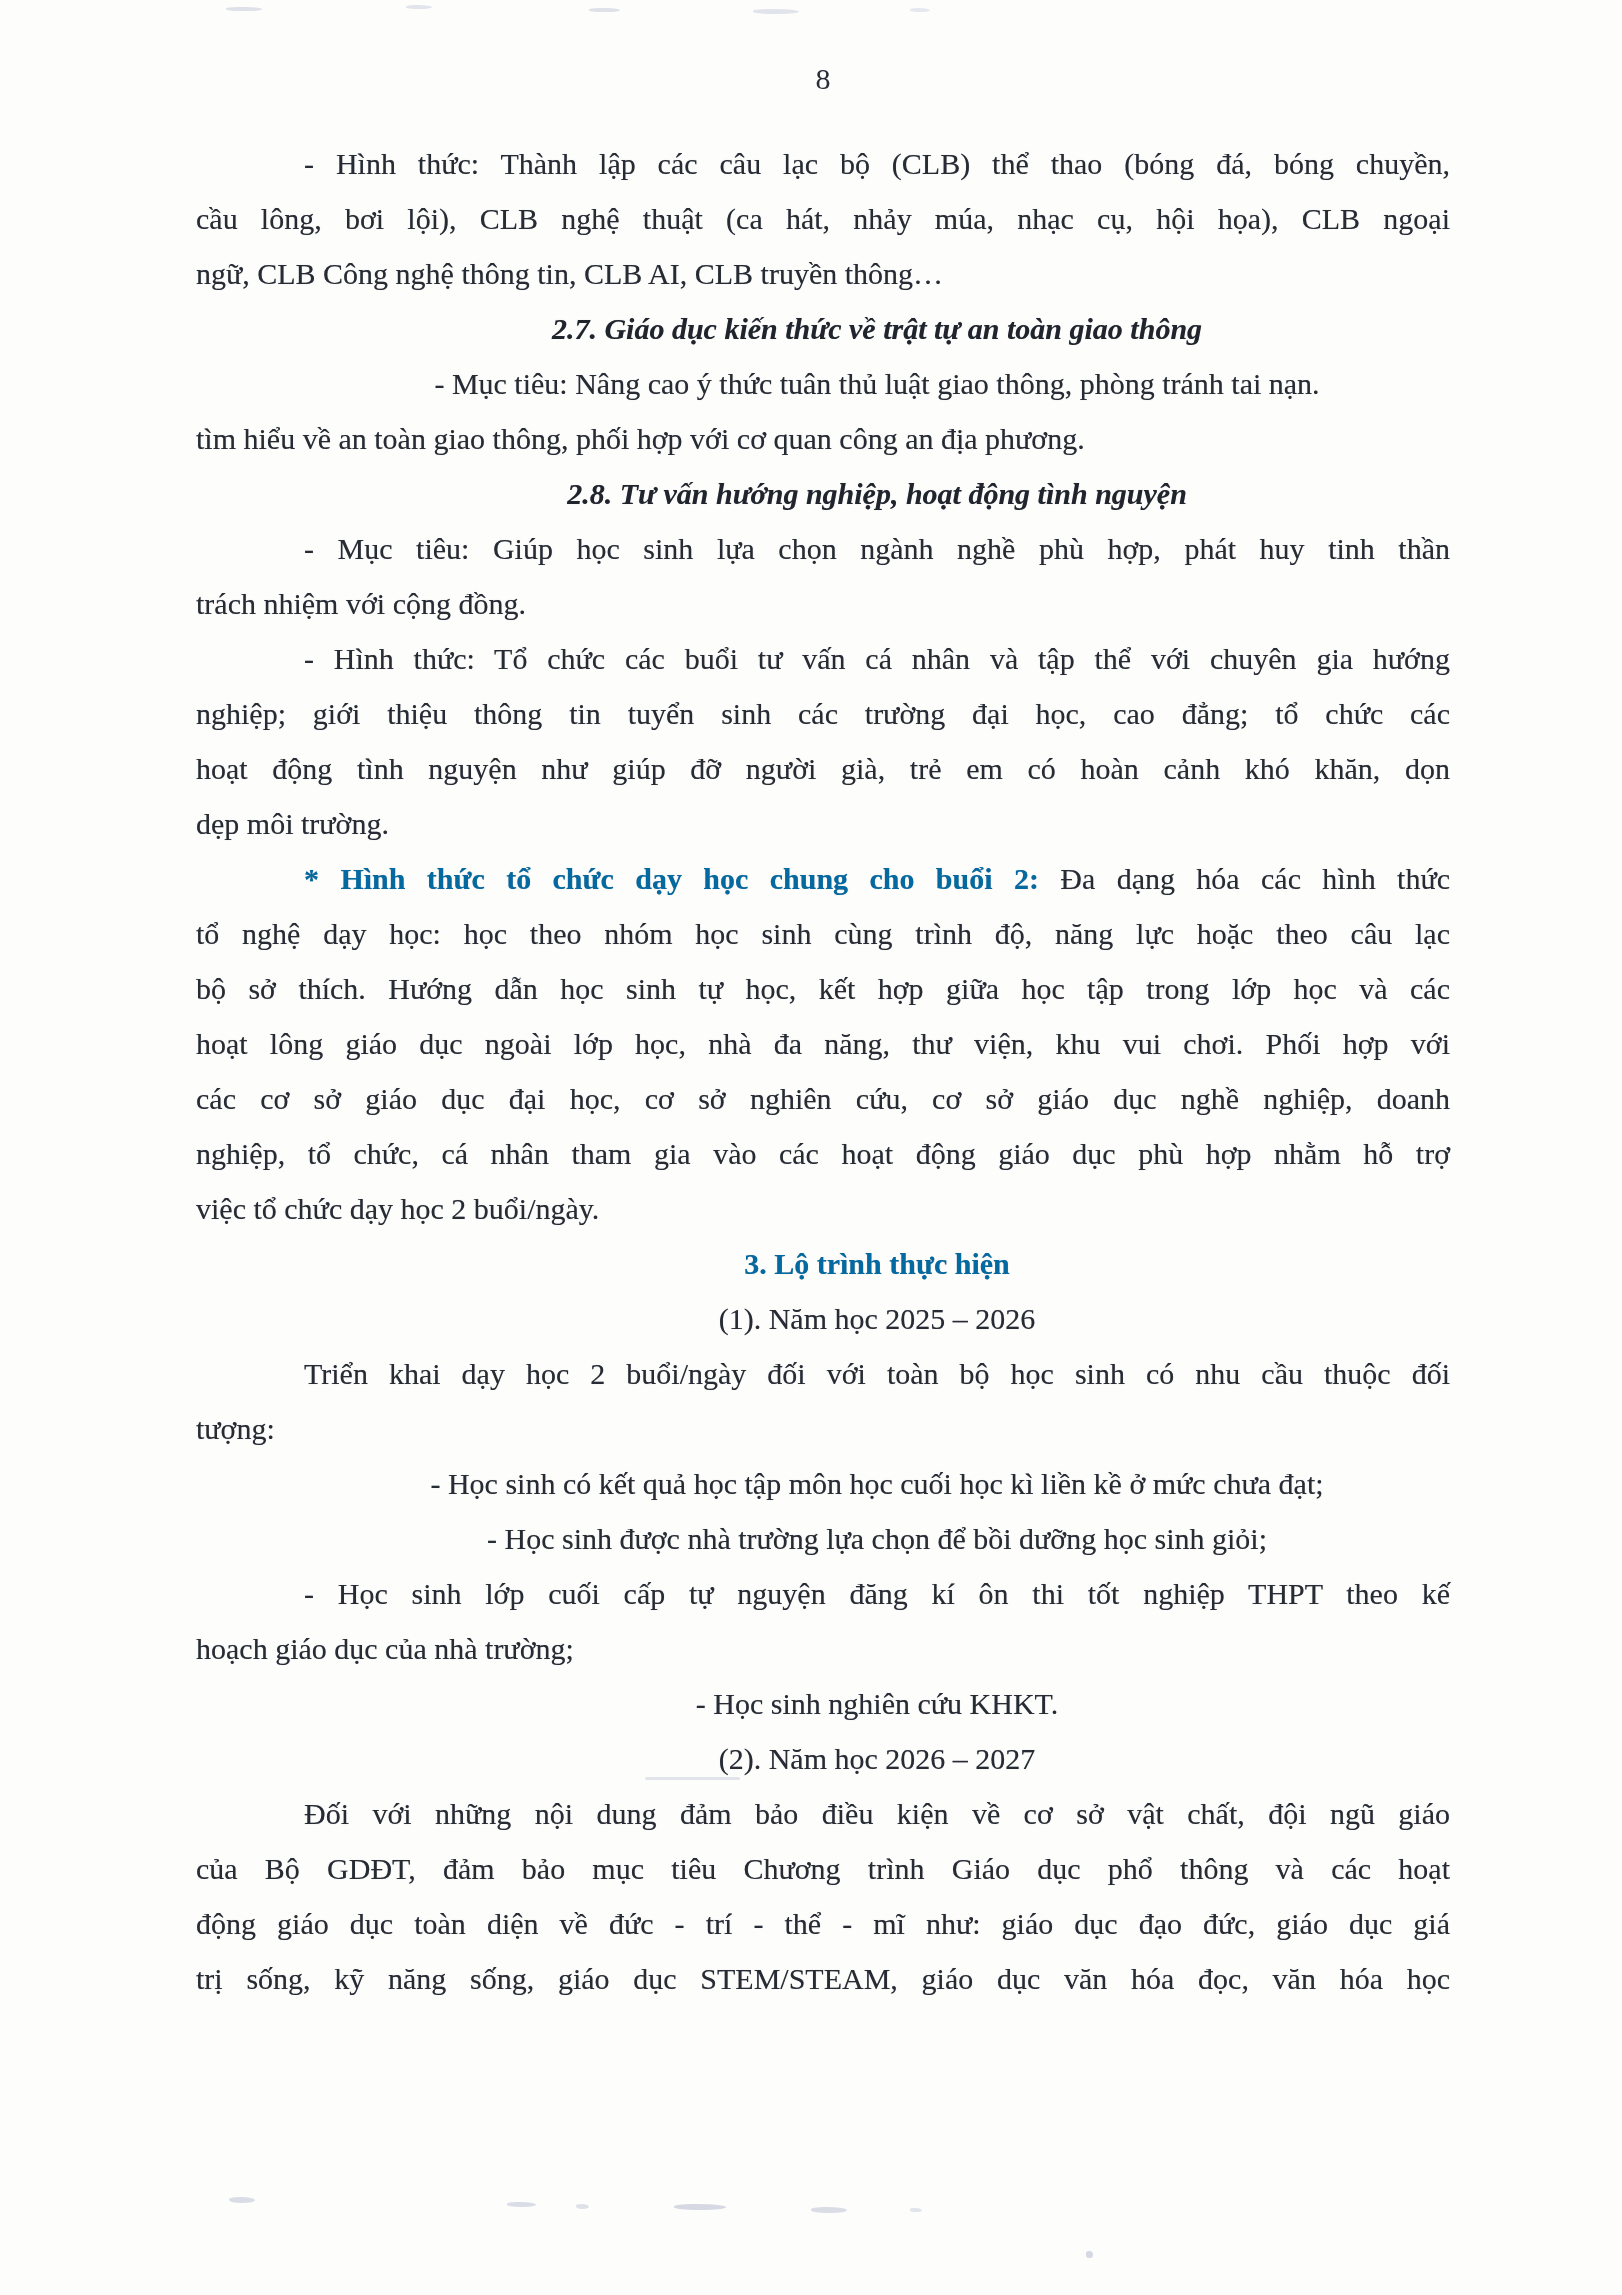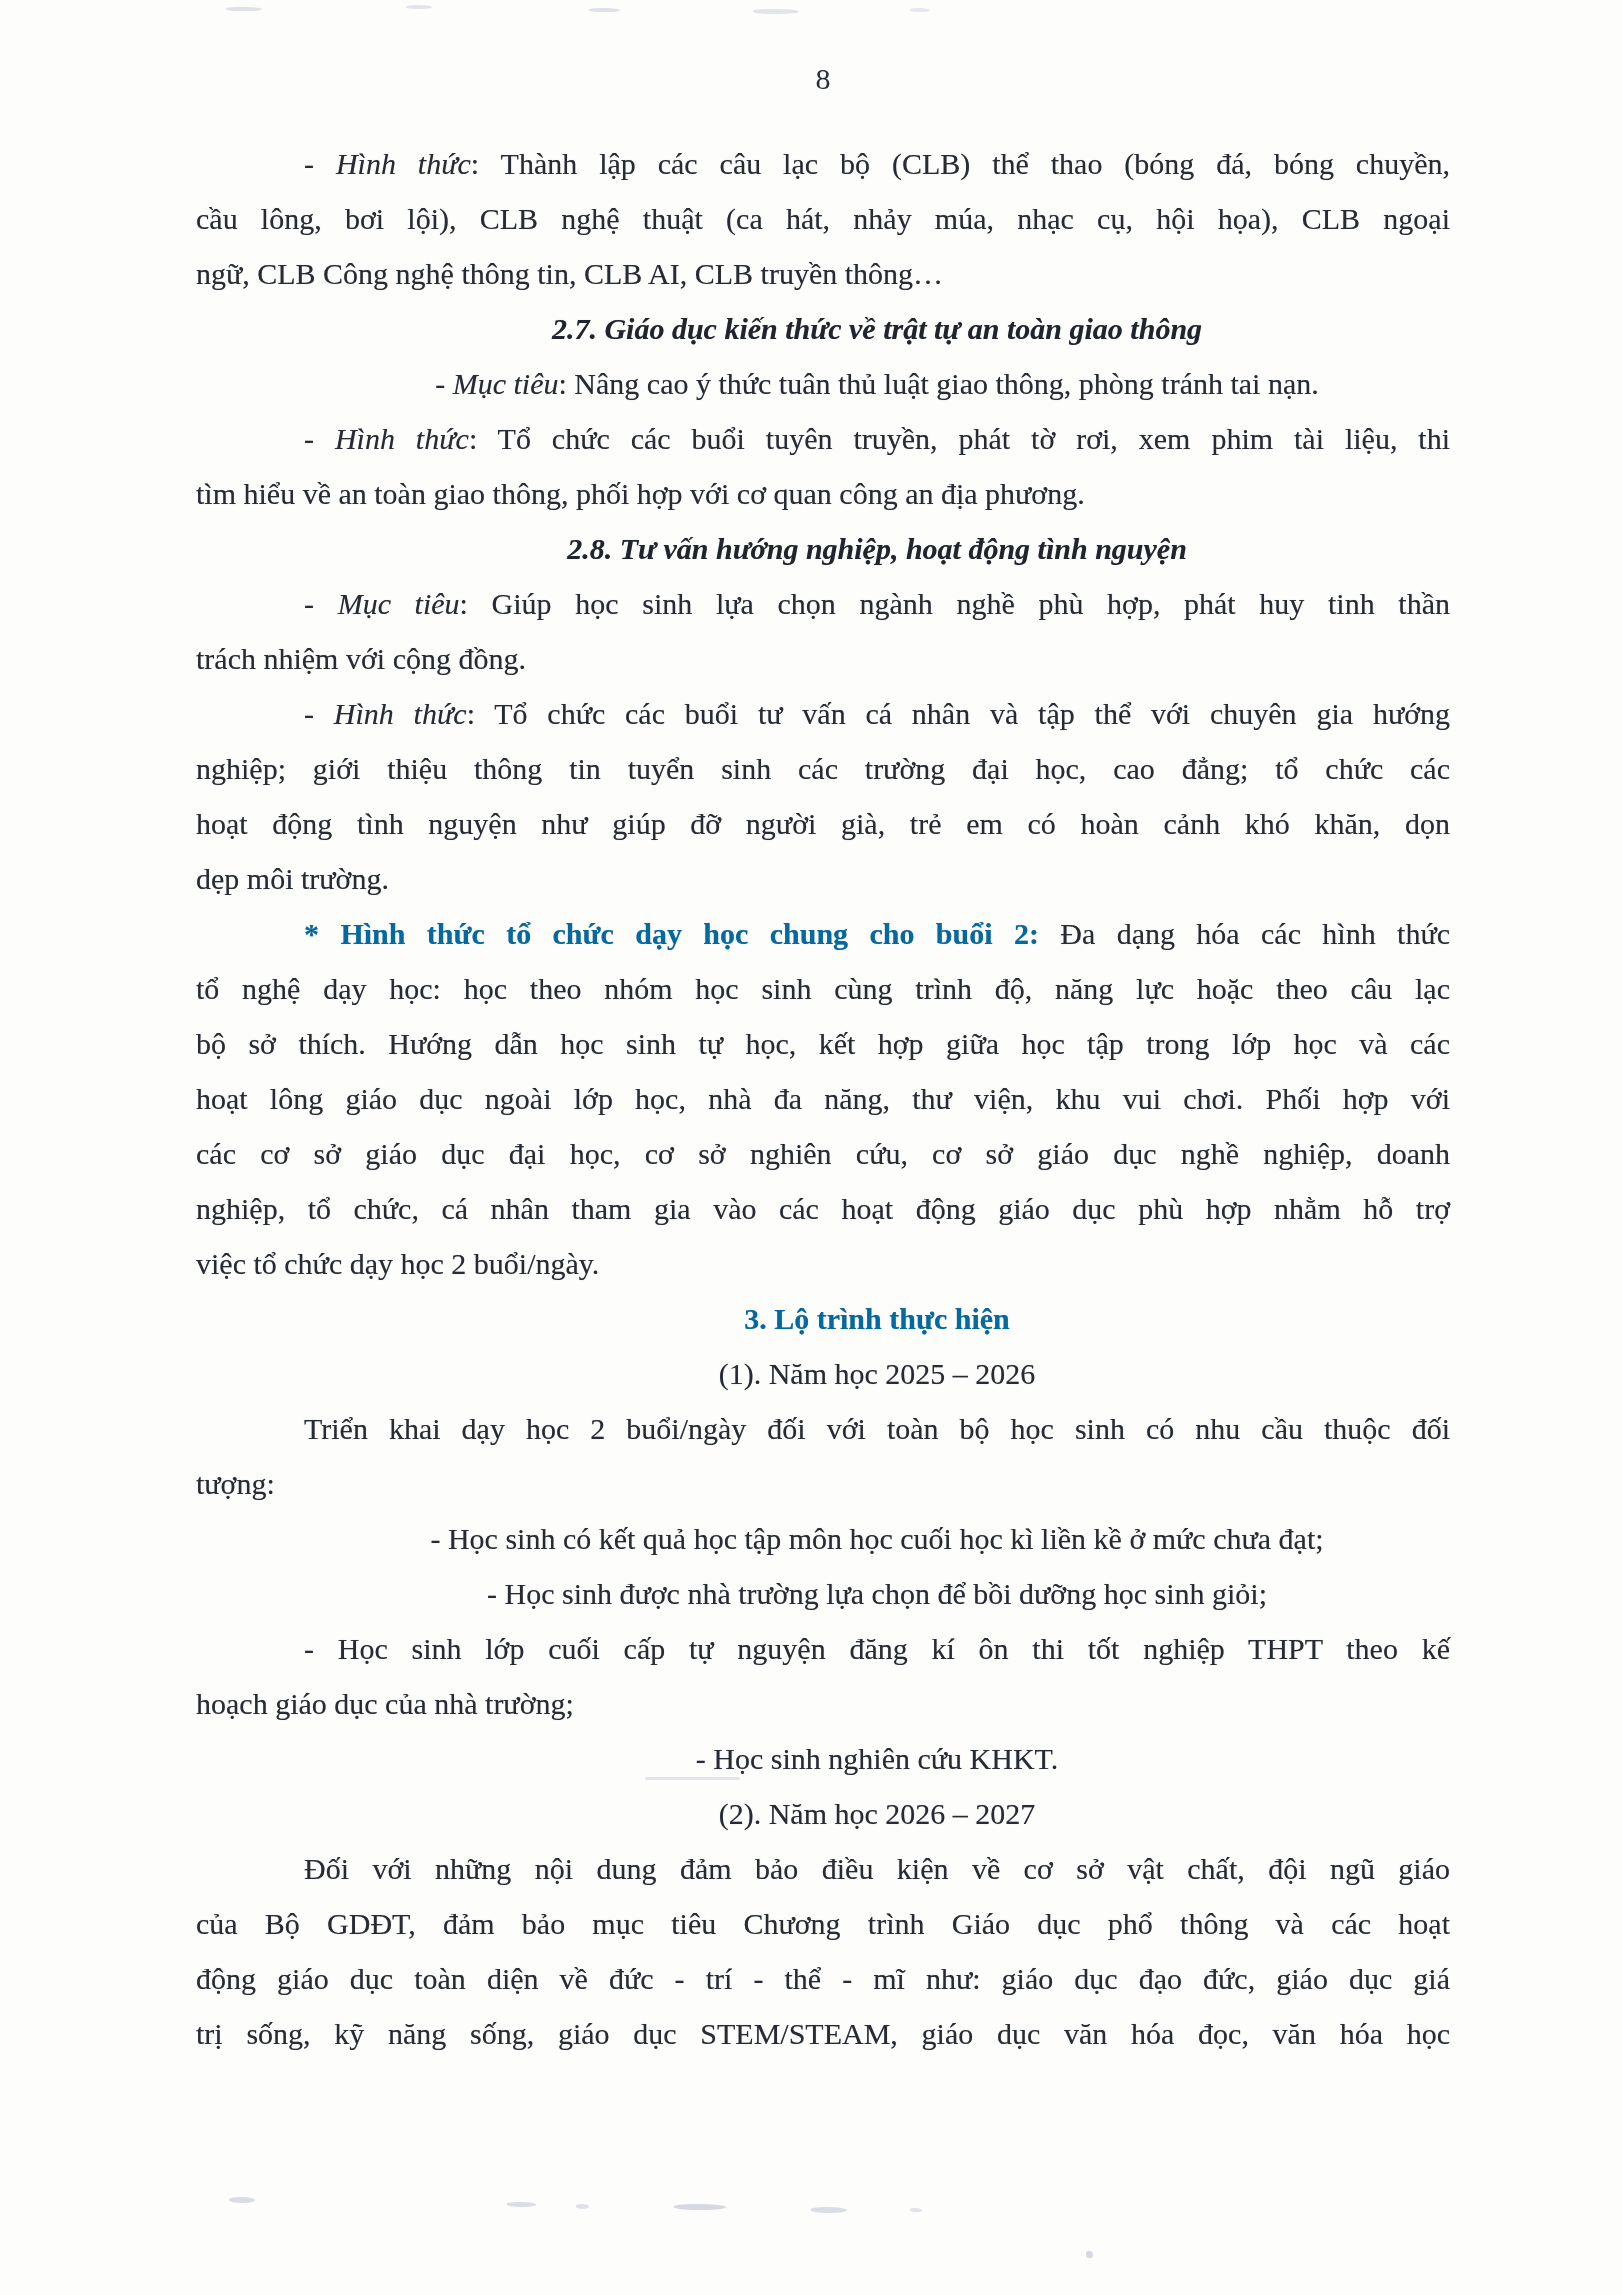--- a/index.html
+++ b/index.html
@@ -35,21 +35,21 @@
     line-height: 55px;
     text-align: left;
     text-shadow: 0 0 0.7px rgba(45, 50, 68, 0.45);
   }
   .line { min-height: 55px; }
   .line.indent { text-indent: 108px; text-align: center; }
   .line.j {
     text-align: justify;
     text-align-last: justify;
   }
-  .s-italic { font-style: italic; }
+  .s-italic { }
   .s-bold { font-weight: 700; color: #0369a1; }
   .s-bold-italic { font-weight: 700; font-style: italic; color: #20242c; }
 
   
   .artifact {
     position: absolute;
     background: #a7acc6;
     border-radius: 40% 60% 50% 50%;
     pointer-events: none;
   }
@@ -74,21 +74,20 @@
   <div class="artifact" style="left:645px;  top:1777px; width:95px; height:3.3px; opacity:.30; border-radius:2px;"></div>
 
   <div class="page-number">8</div>
 
   <div class="content" id="content">
       <div class="line indent j"><span>- </span><span class="s-italic">Hình thức</span><span>: Thành lập các câu lạc bộ (CLB) thể thao (bóng đá, bóng chuyền,</span></div>
       <div class="line j"><span>cầu lông, bơi lội), CLB nghệ thuật (ca hát, nhảy múa, nhạc cụ, hội họa), CLB ngoại</span></div>
       <div class="line"><span>ngữ, CLB Công nghệ thông tin, CLB AI, CLB truyền thông…</span></div>
       <div class="line indent"><span class="s-bold-italic">2.7. Giáo dục kiến thức về trật tự an toàn giao thông</span></div>
       <div class="line indent"><span>- </span><span class="s-italic">Mục tiêu</span><span>: Nâng cao ý thức tuân thủ luật giao thông, phòng tránh tai nạn.</span></div>
-      <div class="line indent j"><span>- </span><span class="s-italic">Hình thức</span><span>: Tổ chức các buổi tuyên truyền, phát tờ rơi, xem phim tài liệu, thi</span></div>
       <div class="line"><span>tìm hiểu về an toàn giao thông, phối hợp với cơ quan công an địa phương.</span></div>
       <div class="line indent"><span class="s-bold-italic">2.8. Tư vấn hướng nghiệp, hoạt động tình nguyện</span></div>
       <div class="line indent j"><span>- </span><span class="s-italic">Mục tiêu</span><span>: Giúp học sinh lựa chọn ngành nghề phù hợp, phát huy tinh thần</span></div>
       <div class="line"><span>trách nhiệm với cộng đồng.</span></div>
       <div class="line indent j"><span>- </span><span class="s-italic">Hình thức</span><span>: Tổ chức các buổi tư vấn cá nhân và tập thể với chuyên gia hướng</span></div>
       <div class="line j"><span>nghiệp; giới thiệu thông tin tuyển sinh các trường đại học, cao đẳng; tổ chức các</span></div>
       <div class="line j"><span>hoạt động tình nguyện như giúp đỡ người già, trẻ em có hoàn cảnh khó khăn, dọn</span></div>
       <div class="line"><span>dẹp môi trường.</span></div>
       <div class="line indent j"><span class="s-bold">* Hình thức tổ chức dạy học chung cho buổi 2:</span><span> Đa dạng hóa các hình thức</span></div>
       <div class="line j"><span>tổ nghệ dạy học: học theo nhóm học sinh cùng trình độ, năng lực hoặc theo câu lạc</span></div>

